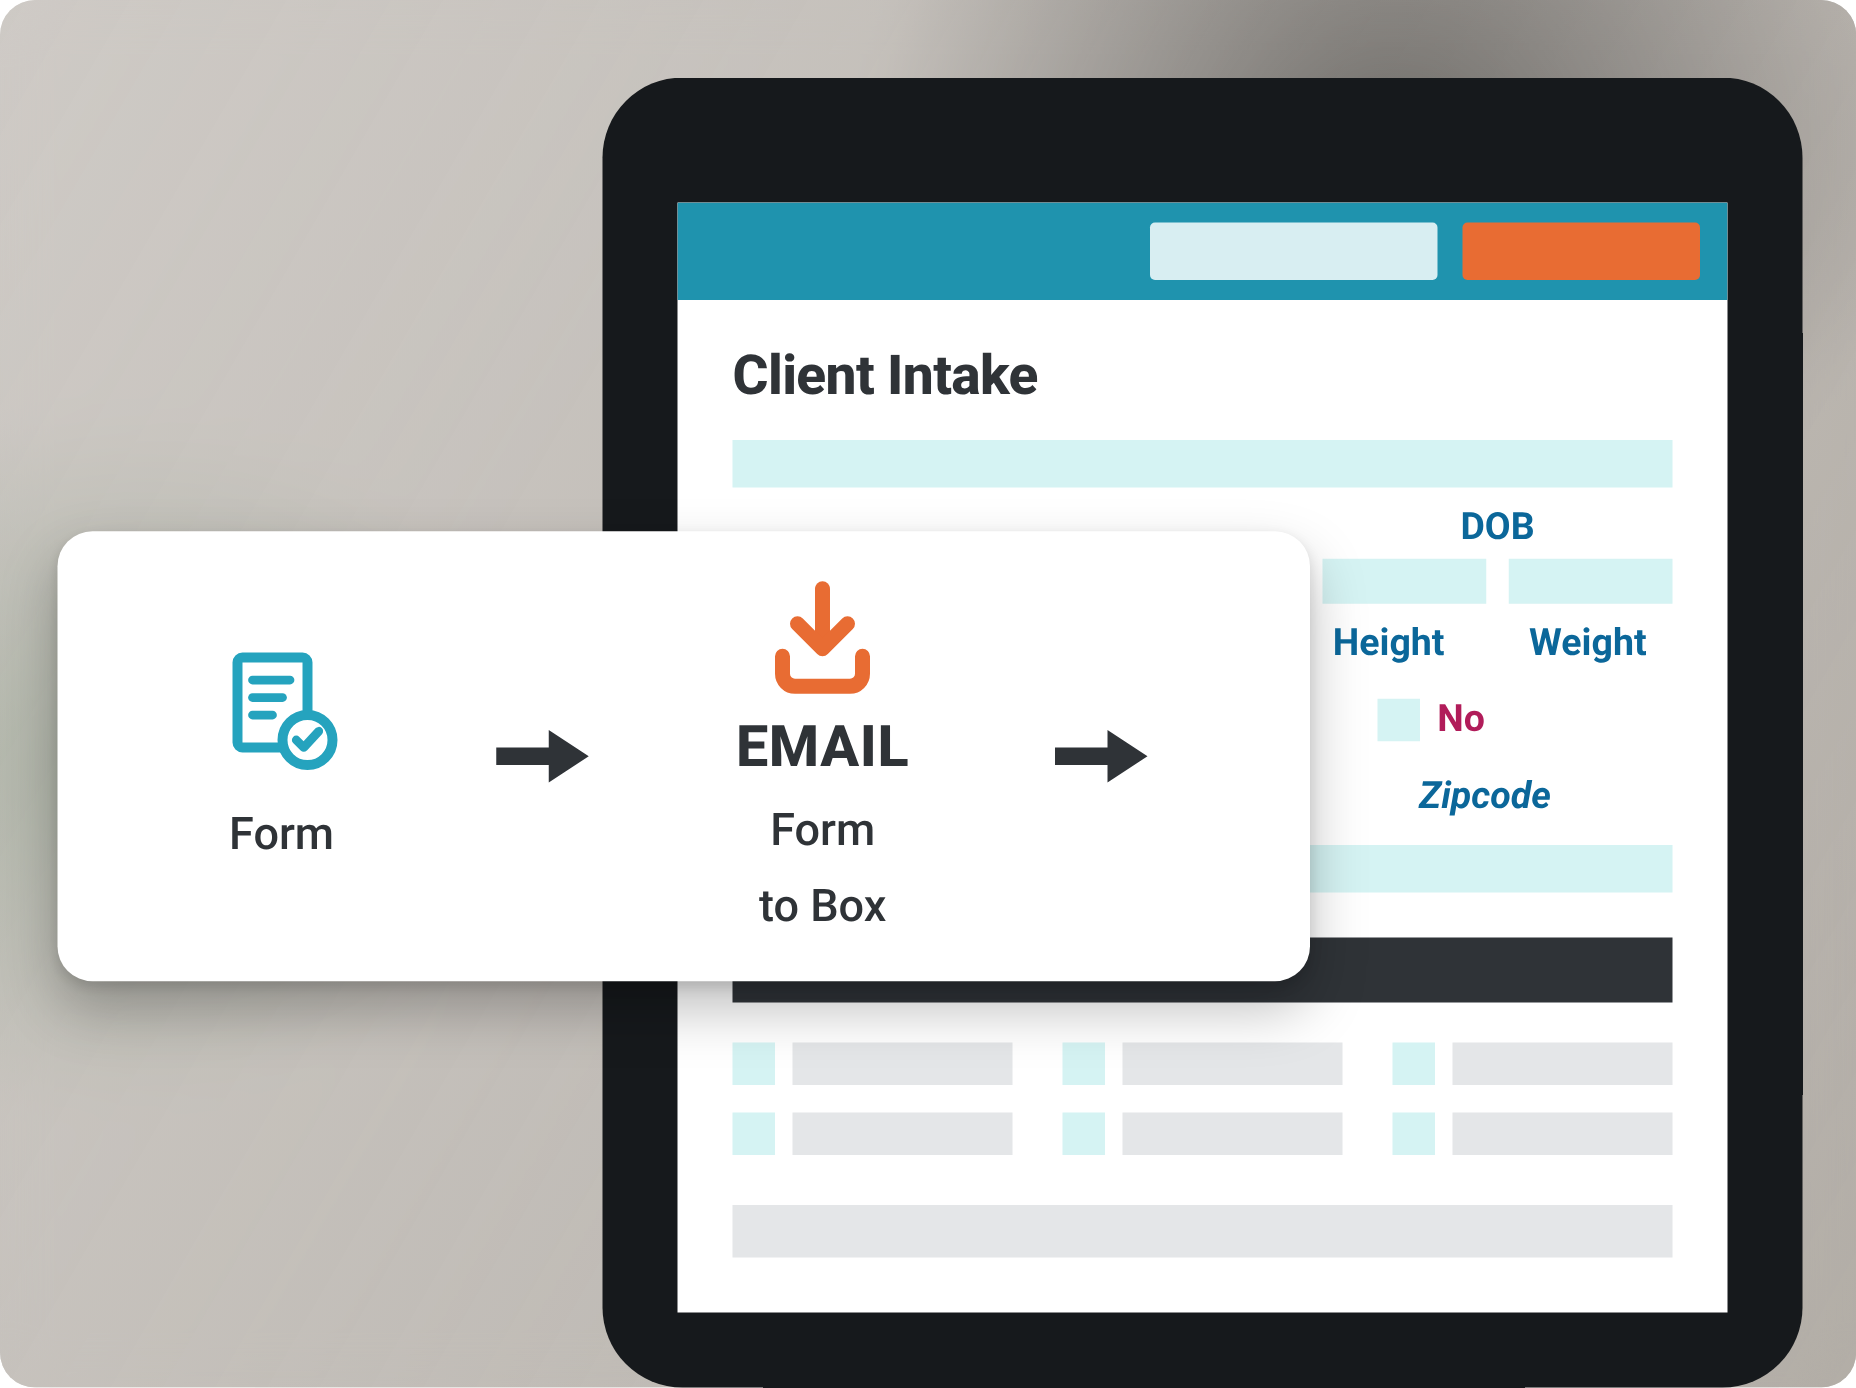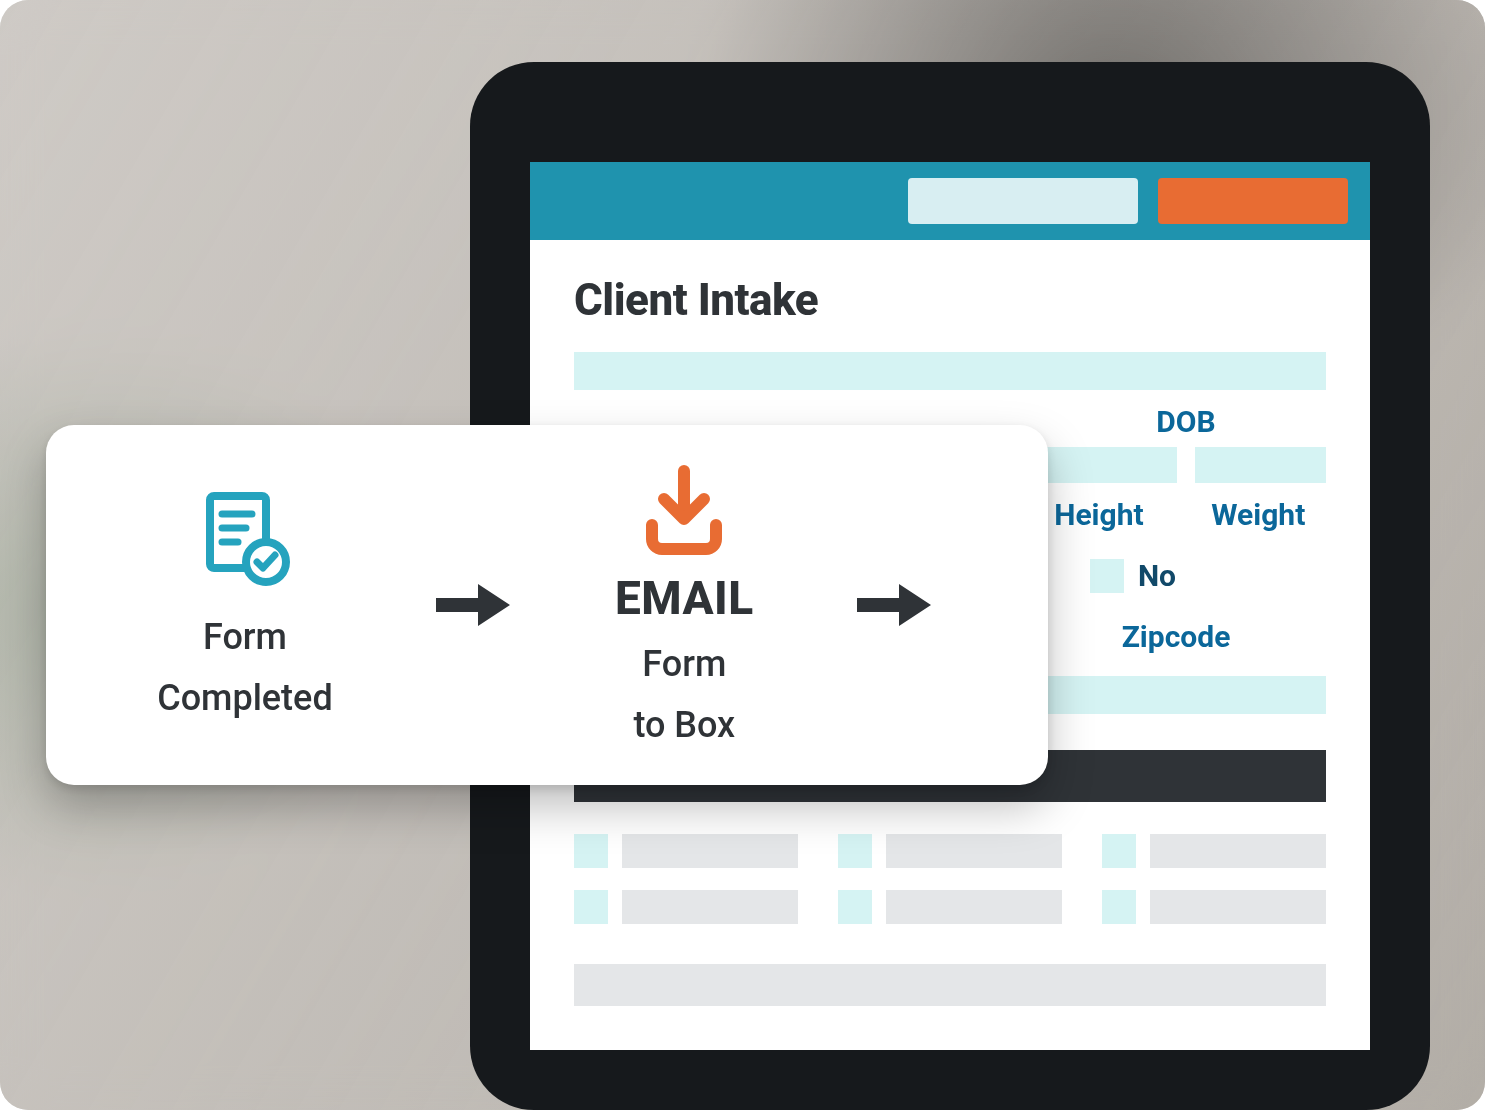--- a/index.html
+++ b/index.html
@@ -17,21 +17,21 @@
   }
   .blur-layer {
     position:absolute; inset:0;
     backdrop-filter: blur(18px);
     background: linear-gradient(120deg, rgba(200,195,188,0.55), rgba(170,165,158,0.35));
   }
 
   
   .tablet {
     position: absolute;
-    left: 470px; top: 62px;
+    left: 482px; top: 62px;
     width: 960px; height: 1048px; 
     background: #16191c;
     border-radius: 64px;
     padding: 100px 60px 60px 60px;
   }
   .screen {
     width: 100%; height: 100%;
     background: #ffffff;
     overflow: hidden;
     display: flex; flex-direction: column;
@@ -61,25 +61,25 @@
     font-size: 30px; font-weight: 700; color: #0369a1; margin-bottom: 8px;
   }
   .field {
     height: 36px; background: #d2f4f4; width: 100%;
   }
   .pair { display:flex; gap: 18px; width:100%; }
 
   .yn-row { display:flex; gap: 60px; margin-top: 18px; justify-content:flex-end; padding-right: 150px; }
   .yn { display:flex; align-items:center; gap: 14px; }
   .yn .box { width: 34px; height: 34px; background:#d2f4f4; }
-  .yn .txt { font-size: 30px; font-weight: 700; color:#0c4a6e; }
+  .yn .txt { font-size: 30px; font-weight: 700; color:#be185d; }
 
   .zip-row { display:flex; gap: 24px; margin-top: 26px; }
   .zip-left { flex: 1.15; height: 36px; background:#d2f4f4; }
-  .zip-right { width: 300px; display:flex; flex-direction:column; align-items:center; }
+  .zip-right { width: 300px; display:flex; flex-direction:column; align-items:center;font-style:italic; }
 
   .dark-bar { height: 52px; background:#2f3338; margin-top: 36px; }
 
   .grid3 { display:flex; gap: 40px; margin-top: 32px; }
   .cell { flex:1; display:flex; align-items:center; gap: 14px; }
   .cell .cb { width: 34px; height: 34px; background:#d2f4f4; }
   .cell .bar { flex:1; height: 34px; background:#e4e6e8; }
 
   .wide-bar { height: 42px; background:#e4e6e8; margin-top: 40px; }
 
@@ -203,21 +203,20 @@
         <svg width="110" height="100" viewBox="0 0 110 100">
           <rect x="20" y="8" width="56" height="72" rx="4" fill="none" stroke="#1aa6c4" stroke-width="8"></rect>
           <line x1="32" y1="26" x2="62" y2="26" stroke="#1aa6c4" stroke-width="7" stroke-linecap="round"></line>
           <line x1="32" y1="40" x2="56" y2="40" stroke="#1aa6c4" stroke-width="7" stroke-linecap="round"></line>
           <line x1="32" y1="54" x2="48" y2="54" stroke="#1aa6c4" stroke-width="7" stroke-linecap="round"></line>
           <circle cx="76" cy="74" r="20" fill="#ffffff" stroke="#1aa6c4" stroke-width="8"></circle>
           <path d="M67 74 l6 6 l12 -13" fill="none" stroke="#1aa6c4" stroke-width="7" stroke-linecap="round" stroke-linejoin="round"></path>
         </svg>
       </div>
       <div class="sub">Form</div>
-      <div class="sub">Completed</div>
     </div>
 
     <div class="arrow">
       <svg width="84" height="54" viewBox="0 0 84 54">
         <path d="M4 20 h42 v-14 l32 21 l-32 21 v-14 h-42 z" fill="#2f3338"></path>
       </svg>
     </div>
 
     <div class="step">
       <div class="icon">

